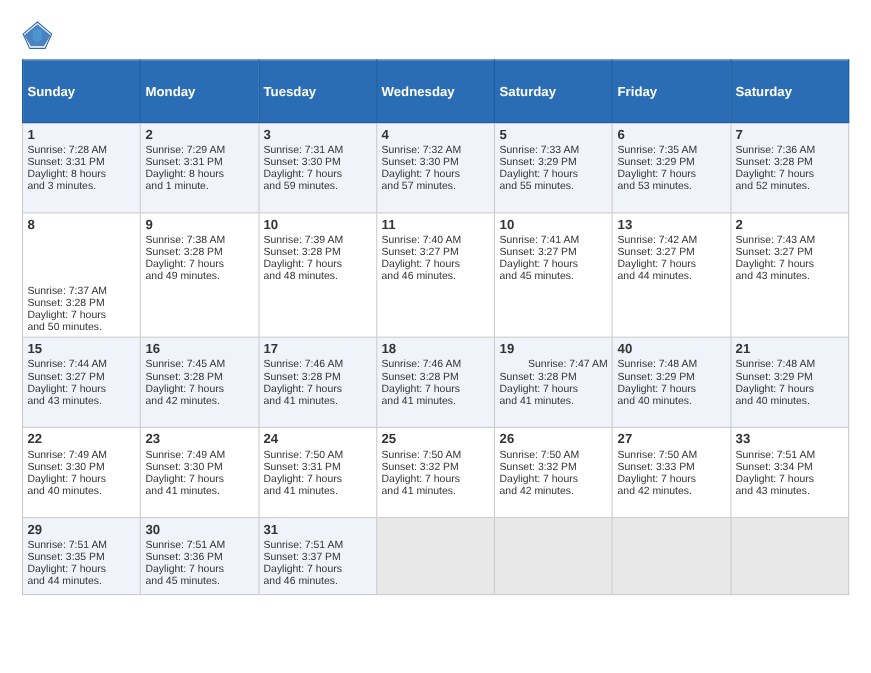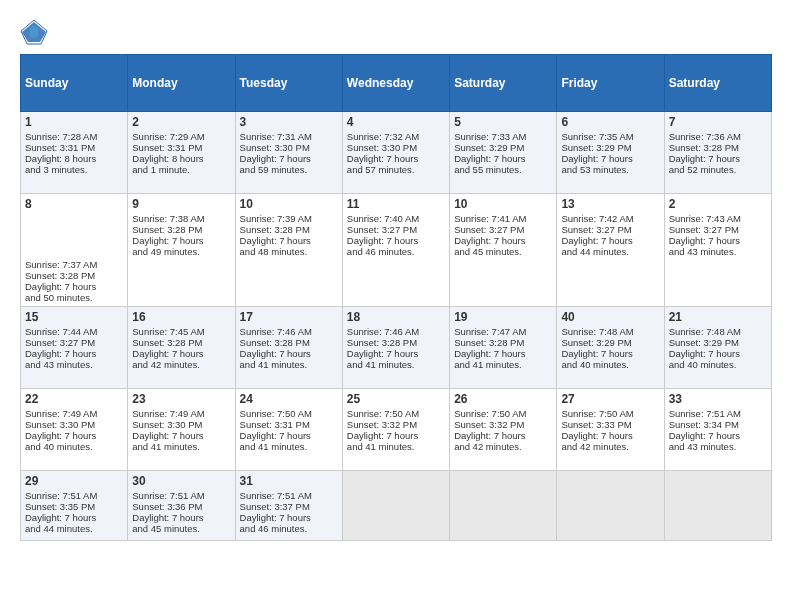--- a/index.html
+++ b/index.html
@@ -261,21 +261,21 @@
           </td>
           <td>
             <span class="day-num">18</span>
             <span style="display: block;">Sunrise: 7:46 AM</span>
             <span style="display: block;">Sunset: 3:28 PM</span>
             <span style="display: block;">Daylight: 7 hours</span>
             <span style="display: block;">and 41 minutes.</span>
           </td>
           <td>
             <span class="day-num">19</span>
-            <span style="display: block;">Sunrise: 7:47 AM</span>
+            <span style="display: block; text-align: right;">Sunrise: 7:47 AM</span>
             <span style="display: block;">Sunset: 3:28 PM</span>
             <span style="display: block;">Daylight: 7 hours</span>
             <span style="display: block;">and 41 minutes.</span>
           </td>
           <td>
             <span class="day-num">40</span>
             <span style="display: block;">Sunrise: 7:48 AM</span>
             <span style="display: block;">Sunset: 3:29 PM</span>
             <span style="display: block;">Daylight: 7 hours</span>
             <span style="display: block;">and 40 minutes.</span>

